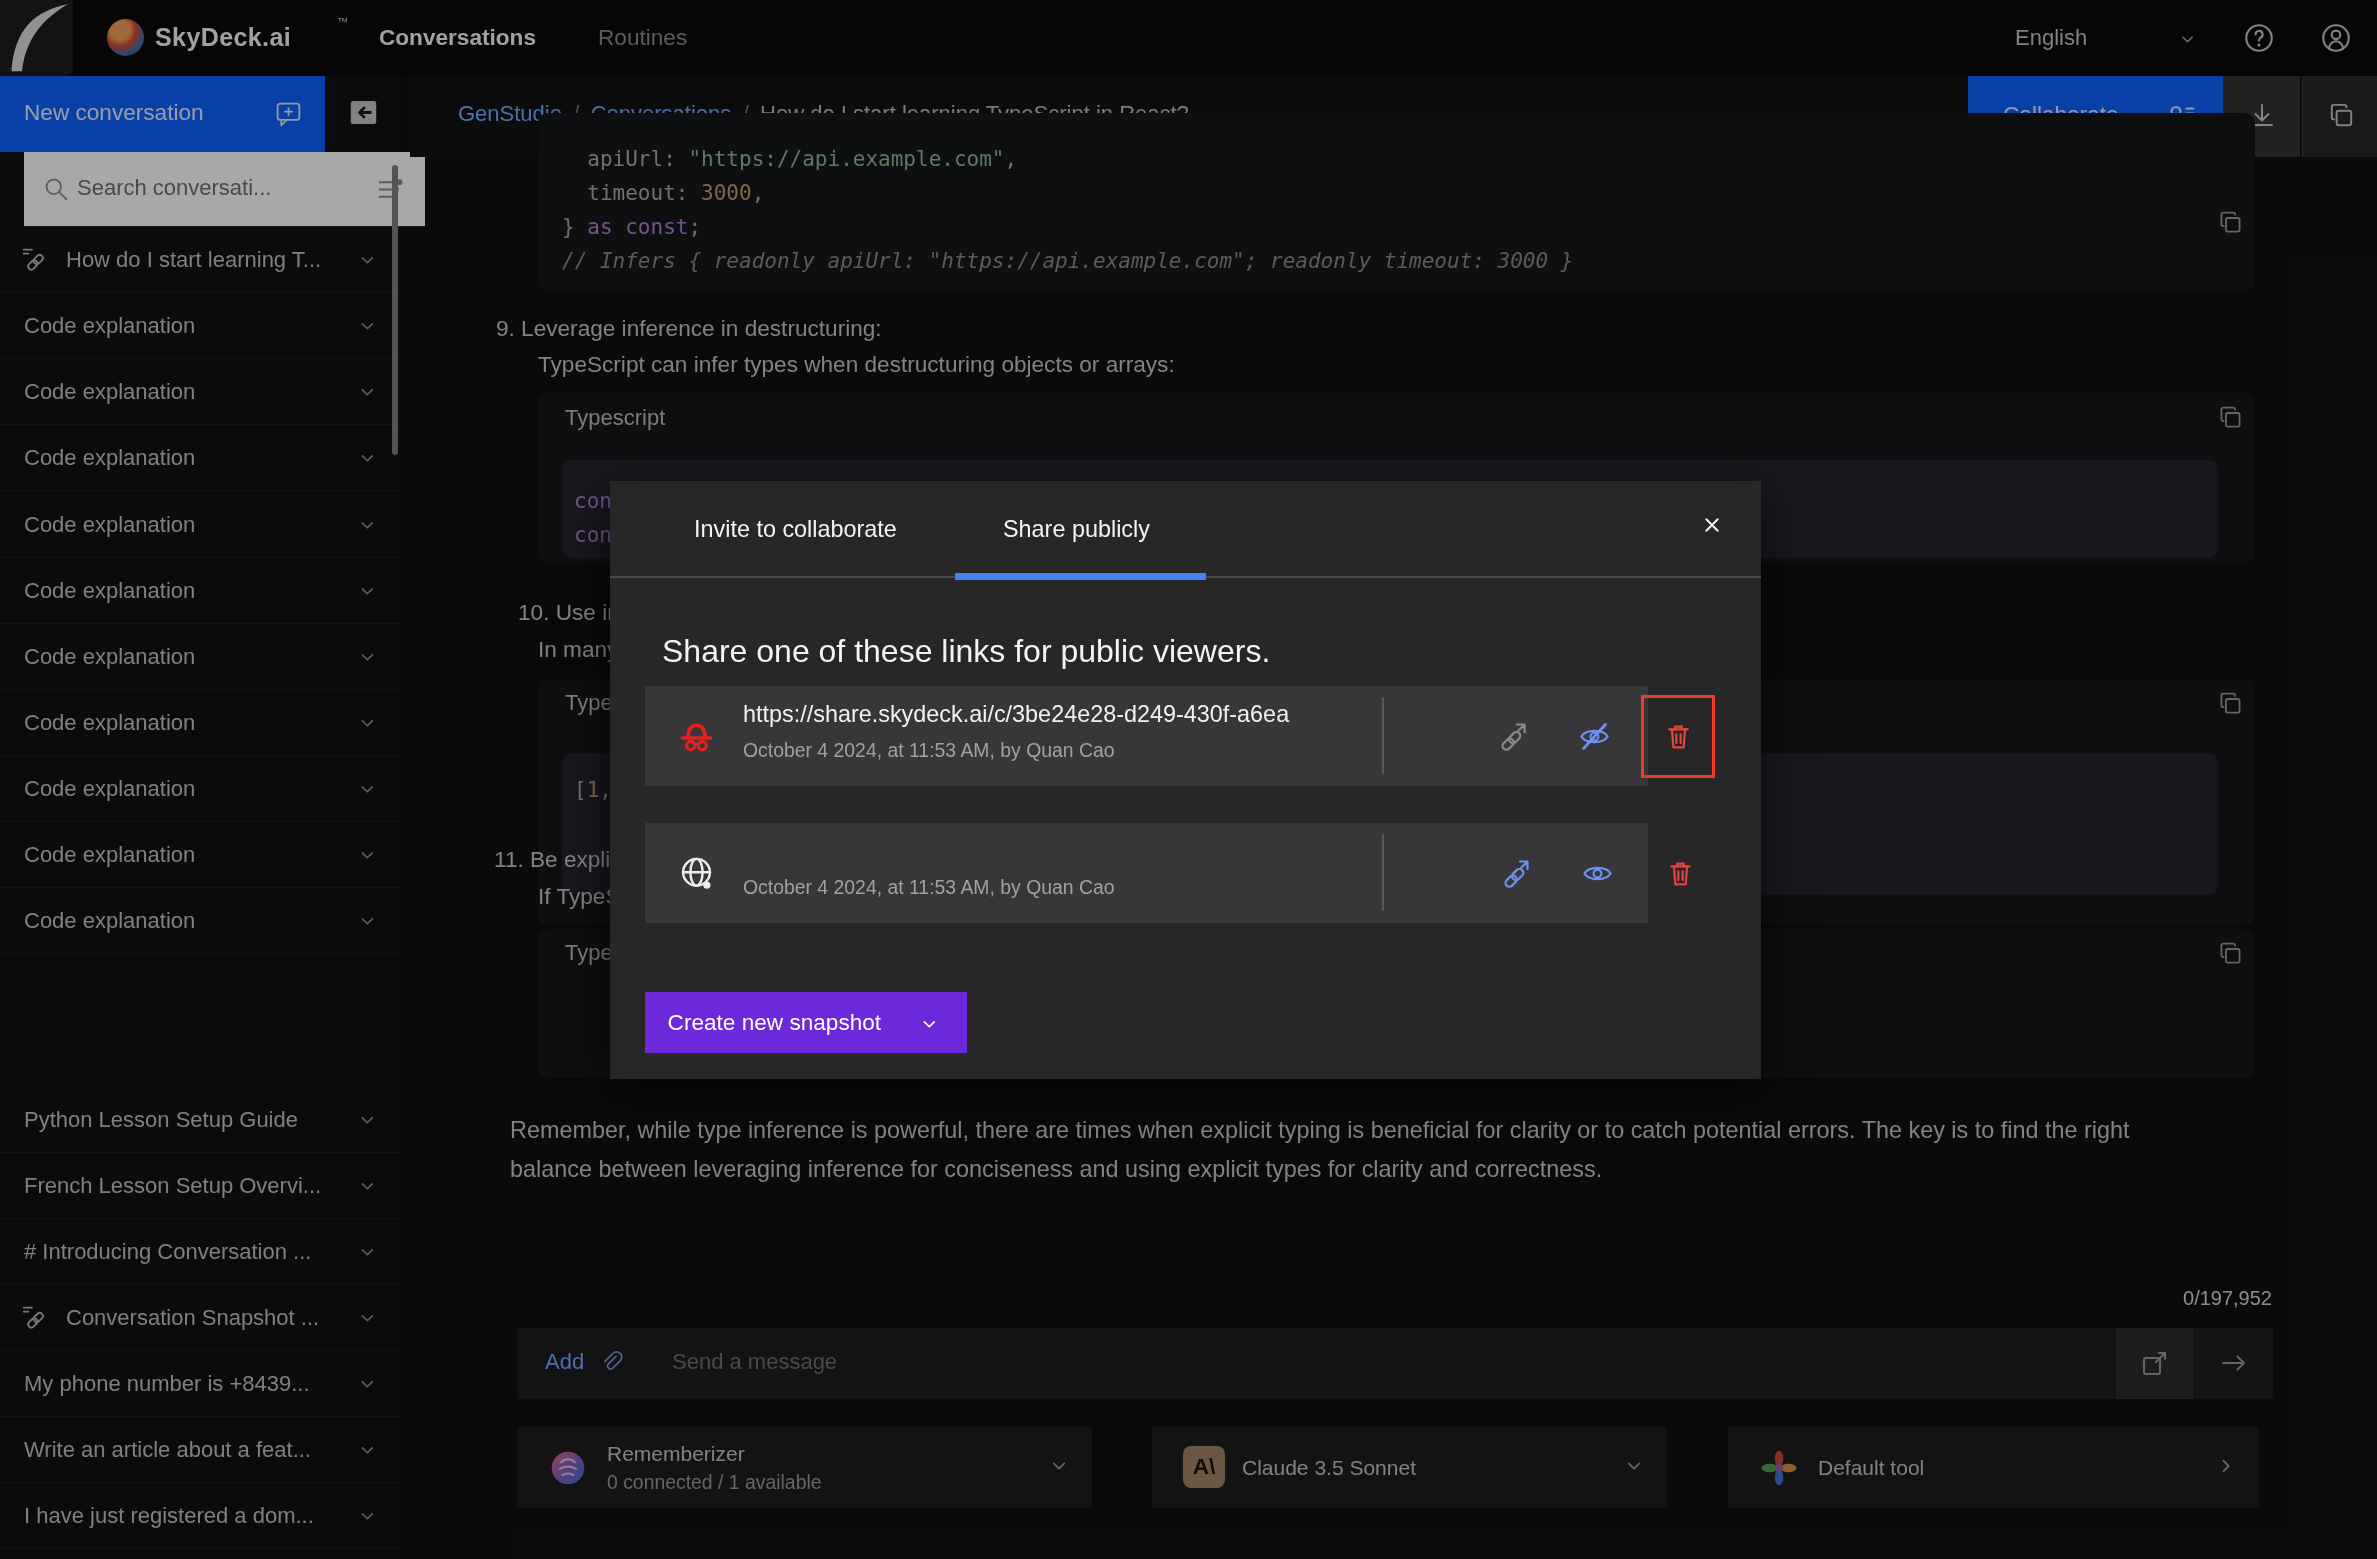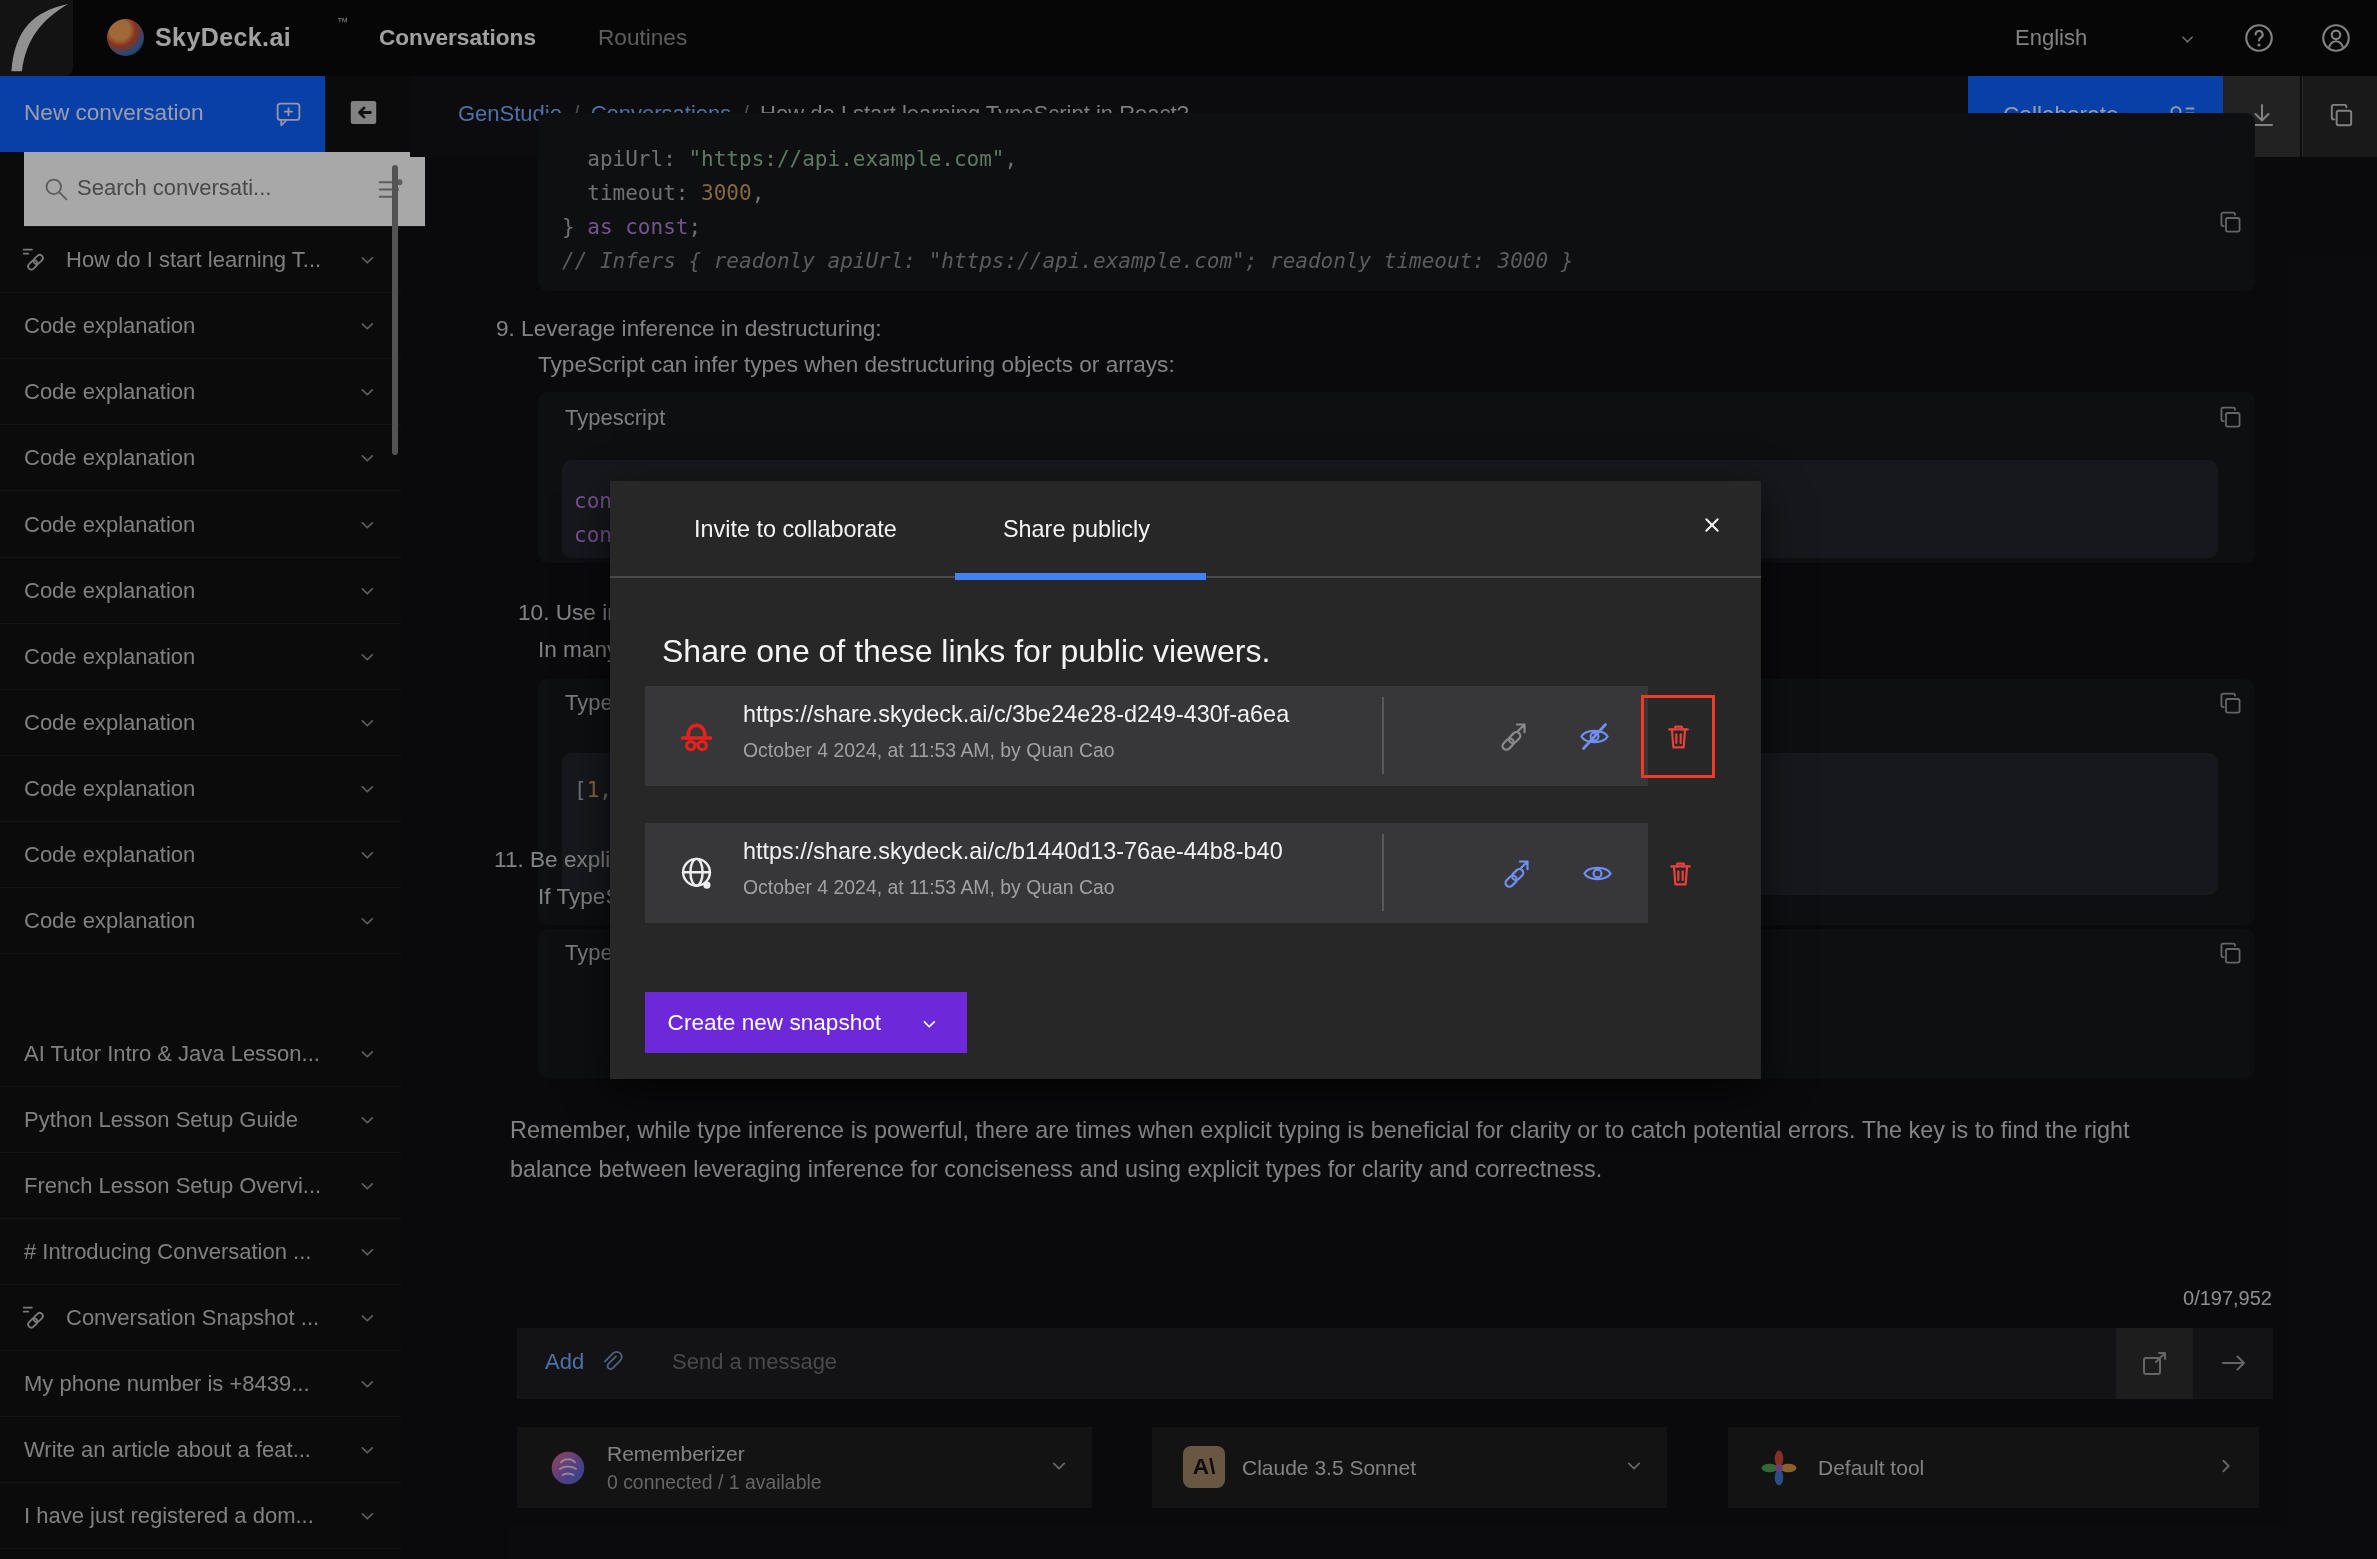--- a/index.html
+++ b/index.html
@@ -266,28 +266,20 @@
           </span>
         </div>
         <div class="conv-item" style="top: 661px;">
           <span class="conv-label" style="left: 24px;">Code explanation</span>
           <span class="conv-chev">
             <svg width="22.6" height="22.6" viewBox="0 0 32 32" fill="none" stroke="currentColor" stroke-width="2.4" stroke-linecap="round" stroke-linejoin="round">
               <path d="M9 12.5 16 19.5 23 12.5"></path>
             </svg>
           </span>
         </div>
-        <div class="conv-item" style="top: 794px;">
-          <span class="conv-label" style="left: 24px;">AI Tutor Intro &amp; Java Lesson...</span>
-          <span class="conv-chev">
-            <svg width="22.6" height="22.6" viewBox="0 0 32 32" fill="none" stroke="currentColor" stroke-width="2.4" stroke-linecap="round" stroke-linejoin="round">
-              <path d="M9 12.5 16 19.5 23 12.5"></path>
-            </svg>
-          </span>
-        </div>
         <div class="conv-item" style="top: 860px;">
           <span class="conv-label" style="left: 24px;">Python Lesson Setup Guide</span>
           <span class="conv-chev">
             <svg width="22.6" height="22.6" viewBox="0 0 32 32" fill="none" stroke="currentColor" stroke-width="2.4" stroke-linecap="round" stroke-linejoin="round">
               <path d="M9 12.5 16 19.5 23 12.5"></path>
             </svg>
           </span>
         </div>
         <div class="conv-item" style="top: 926px;">
           <span class="conv-label" style="left: 24px;">French Lesson Setup Overvi...</span>
@@ -568,21 +560,20 @@
         </div>
         <div class="share-row" style="top: 342px;">
           <span class="row-icon" style="color: rgb(237, 237, 237);">
             <svg width="39" height="39" viewBox="0 0 32 32" fill="none" stroke="currentColor" stroke-width="2" stroke-linecap="round" stroke-linejoin="round">
               <circle cx="16" cy="15" r="11"></circle>
               <ellipse cx="16" cy="15" rx="5" ry="11"></ellipse>
               <path d="M5 15h22"></path>
               <circle cx="24.5" cy="25.5" r="3" fill="currentColor" stroke="none"></circle>
             </svg>
           </span>
-          <div class="row-url">https://share.skydeck.ai/c/b1440d13-76ae-44b8-b40</div>
           <div class="row-meta">October 4 2024, at 11:53 AM, by Quan Cao</div>
           <div class="row-div"></div>
           <div class="row-actions">
             <div class="act-cell" style="color: rgb(111, 143, 242);"></div>
             <div class="act-cell" style="color: rgb(111, 143, 242);">
               <svg width="35" height="35" viewBox="0 0 32 32" fill="none" stroke="currentColor" stroke-width="2" stroke-linecap="round" stroke-linejoin="round">
                 <g transform="rotate(-45 15 20)">
                   <rect x="5" y="16.5" width="11.5" height="7" rx="3.5"></rect>
                   <rect x="13.5" y="16.5" width="11.5" height="7" rx="3.5"></rect>
                 </g>

